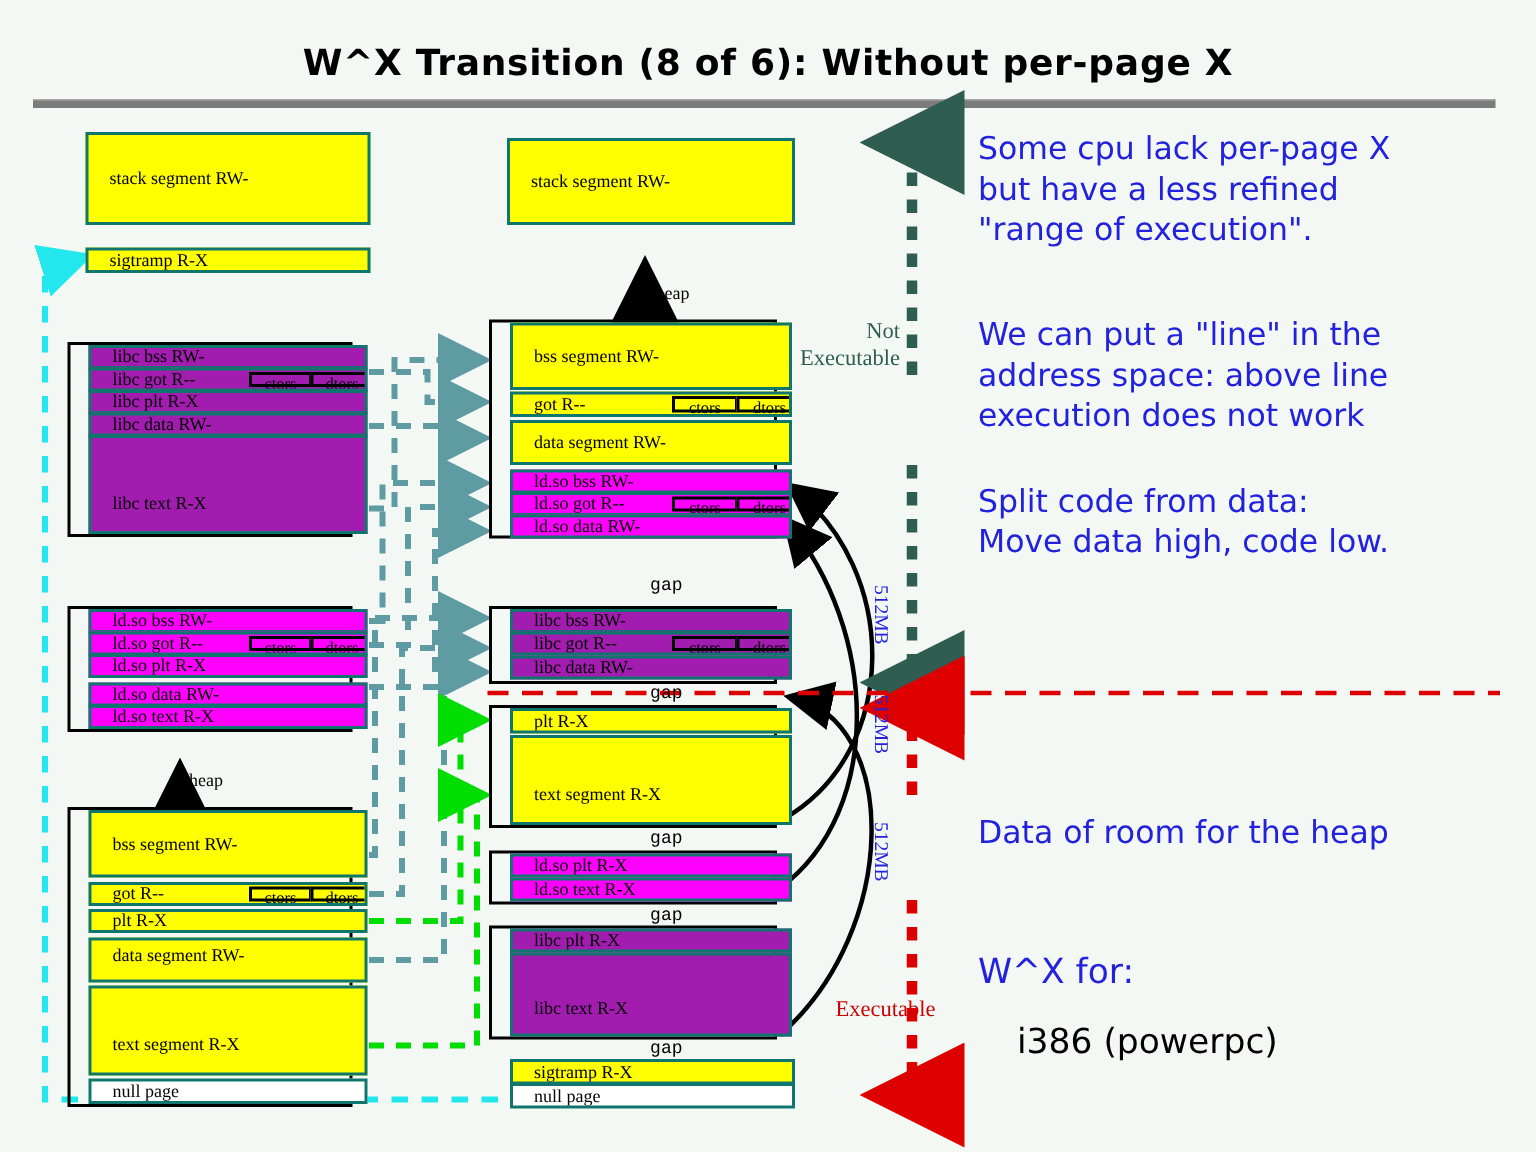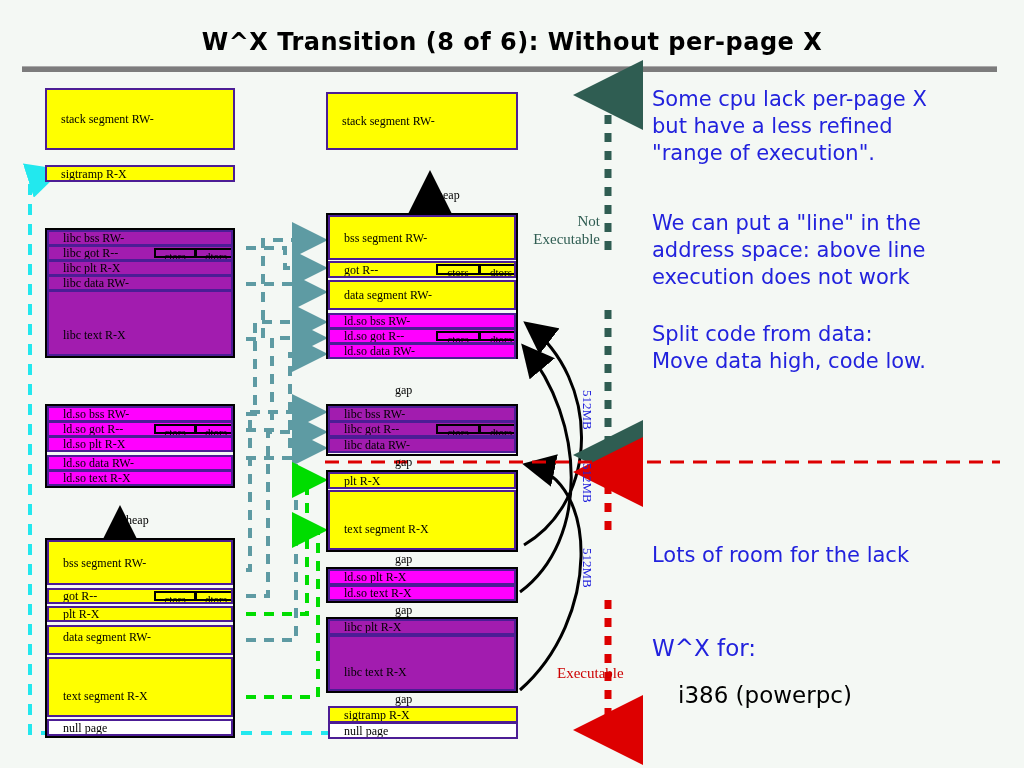--- a/index.html
+++ b/index.html
@@ -34,25 +34,26 @@
     left: 22px; top: 66px;
     width: 975px; height: 5px;
     background: #7c7c7c;
     border-top: 1px solid #aaa;
   }
 
   
   .blk {
     position: absolute;
     box-sizing: border-box;
-    border: 2px solid #4c1d95;
+    border: 2px solid #0f766e;
     font-family: "Liberation Serif", serif;
     font-size: 12px;
     color: #000;
     overflow: hidden;
+    margin-left: 12px;
   }
   .blk > .lbl {
     position: absolute;
     left: 14px;
     bottom: 1px;
     white-space: nowrap;
     line-height: 13px;
   }
   .blk.mid > .lbl { bottom: auto; top: 50%; transform: translateY(-50%); }
   .yellow { background: #ffff00; }
@@ -76,24 +77,24 @@
   
   .frame {
     position: absolute;
     box-sizing: border-box;
     border: 2px solid #000;
   }
 
   
   .gap {
     position: absolute;
-    font-family: Liberation Serif, serif;
+    font-family: Liberation Mono, monospace;
     font-size: 12px;
     color: #000;
-    text-align: left;
+    text-align: right;
     white-space: nowrap;
   }
 
   
   .heap-label {
     position: absolute;
     font-family: "Liberation Serif", serif;
     font-size: 12px;
     color: #000;
     white-space: nowrap;
@@ -406,18 +407,18 @@
   <div class="vlabel" style="left:595px; top:548px;">512MB</div>
 
   <div class="rtext" style="left:652px; top:86px; width:360px;">Some cpu lack per-page X
 but have a less refined
 "range of execution".</div>
   <div class="rtext" style="left:652px; top:210px; width:360px;">We can put a "line" in the
 address space: above line
 execution does not work</div>
   <div class="rtext" style="left:652px; top:321px; width:360px;">Split code from data:
 Move data high, code low.</div>
-  <div class="rtext" style="left:652px; top:542px; width:370px;">Lots of room for the lack</div>
+  <div class="rtext" style="left:652px; top:542px; width:370px;">Data of room for the heap</div>
 
   <div id="wx-for" style="left:652px; top:635px;">W^X for:</div>
   <div id="wx-arch" style="left:678px; top:682px;">i386  (powerpc)</div>
 
 </div>
 
 </body></html>

